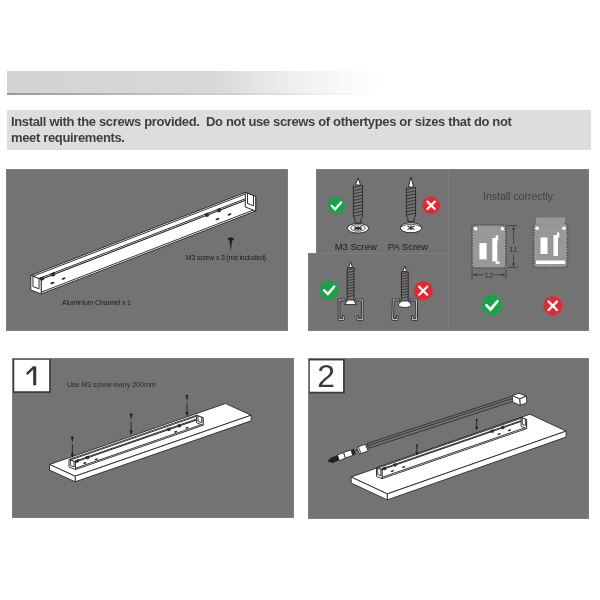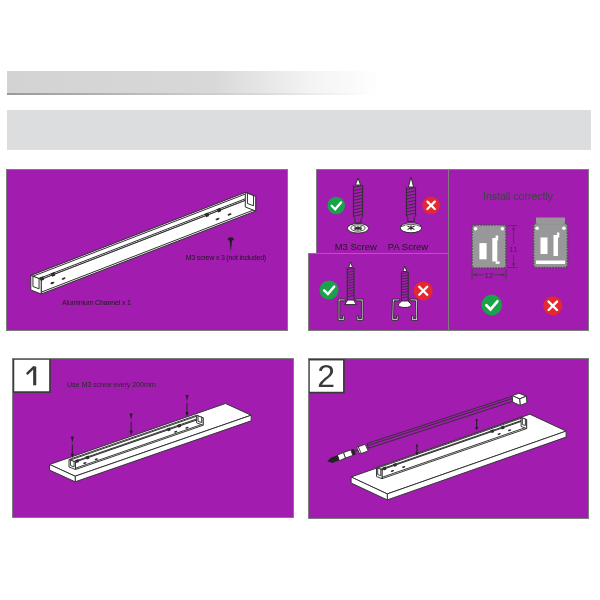--- a/index.html
+++ b/index.html
@@ -6,35 +6,36 @@
   body{width:600px;height:600px;background:#ffffff;font-family:"Liberation Sans",sans-serif;overflow:hidden;}
   .abs{position:absolute;}
   #page{position:relative;width:600px;height:600px;}
   #titlebar{left:7px;top:70.5px;width:586px;height:24px;
     background:linear-gradient(to right,#d3d3d3 0%,#d8d8d8 35%,rgba(236,236,236,0.6) 52%,rgba(255,255,255,0) 64%);
   }
   #titletext{left:12px;top:75px;font-size:16px;font-weight:bold;color:#3d3d3d;letter-spacing:-0.3px;white-space:nowrap;}
   #titleedge{left:7px;top:93px;width:360px;height:1.5px;background:linear-gradient(to right,rgba(150,150,150,0.95),rgba(195,195,195,0.55) 55%,rgba(255,255,255,0));}
   #subbar{left:7px;top:110px;width:584px;height:40px;background:#dcdddf;}
   #subtext{left:11px;top:113.5px;width:560px;font-size:13px;font-weight:bold;color:#3f3f3f;letter-spacing:-0.35px;line-height:16.5px;}
-  .box{border:1.3px solid #7d7d7d;background:#a21caf;}
+  .box{border:1.3px solid #7d7d7d;background:#737373;}
   #boxA{left:6px;top:169px;width:280px;height:160px;}
   #boxB{left:316px;top:169px;width:139px;height:83px;}
   #boxC{left:308px;top:253px;width:139px;height:76px;}
   #boxD{left:448px;top:169px;width:139px;height:160px;}
   #boxE{left:6px;top:358px;width:280px;height:158px;margin-left:6px;}
   #boxF{left:308px;top:358px;width:279px;height:159px;}
   svg{display:block;}
 </style>
 </head>
 <body>
 <div id="page">
   <div class="abs" id="titlebar"></div>
   <div class="abs" id="titleedge"></div>
   <div class="abs" id="subbar"></div>
+  <div class="abs" id="subtext">Install with the screws provided.&nbsp; Do not use screws of othertypes or sizes that do not<br>meet requirements.</div>
 
   <div class="abs box" id="boxA">
   <svg width="280" height="160" viewBox="0 0 280 160">
         <g transform="translate(-1,-1)">
     <g stroke="#303030" stroke-width="1" fill="none">
       <polygon points="24.8,106.4 239.3,23.4 249.7,27.4 35.2,110.4" fill="#fff"></polygon>
       <polygon points="35.2,110.4 249.7,27.4 249.7,42.0 35.2,125.0" fill="#fff"></polygon>
       <polygon points="24.8,106.4 35.2,110.4 35.2,125.0 24.8,121.0" fill="#fff"></polygon>
       <path d="M26.95,107.23 L241.45,24.23 M33.05,109.57 L247.55,26.57"></path>
       <path d="M35.2,123.2 L249.7,40.2"></path>

